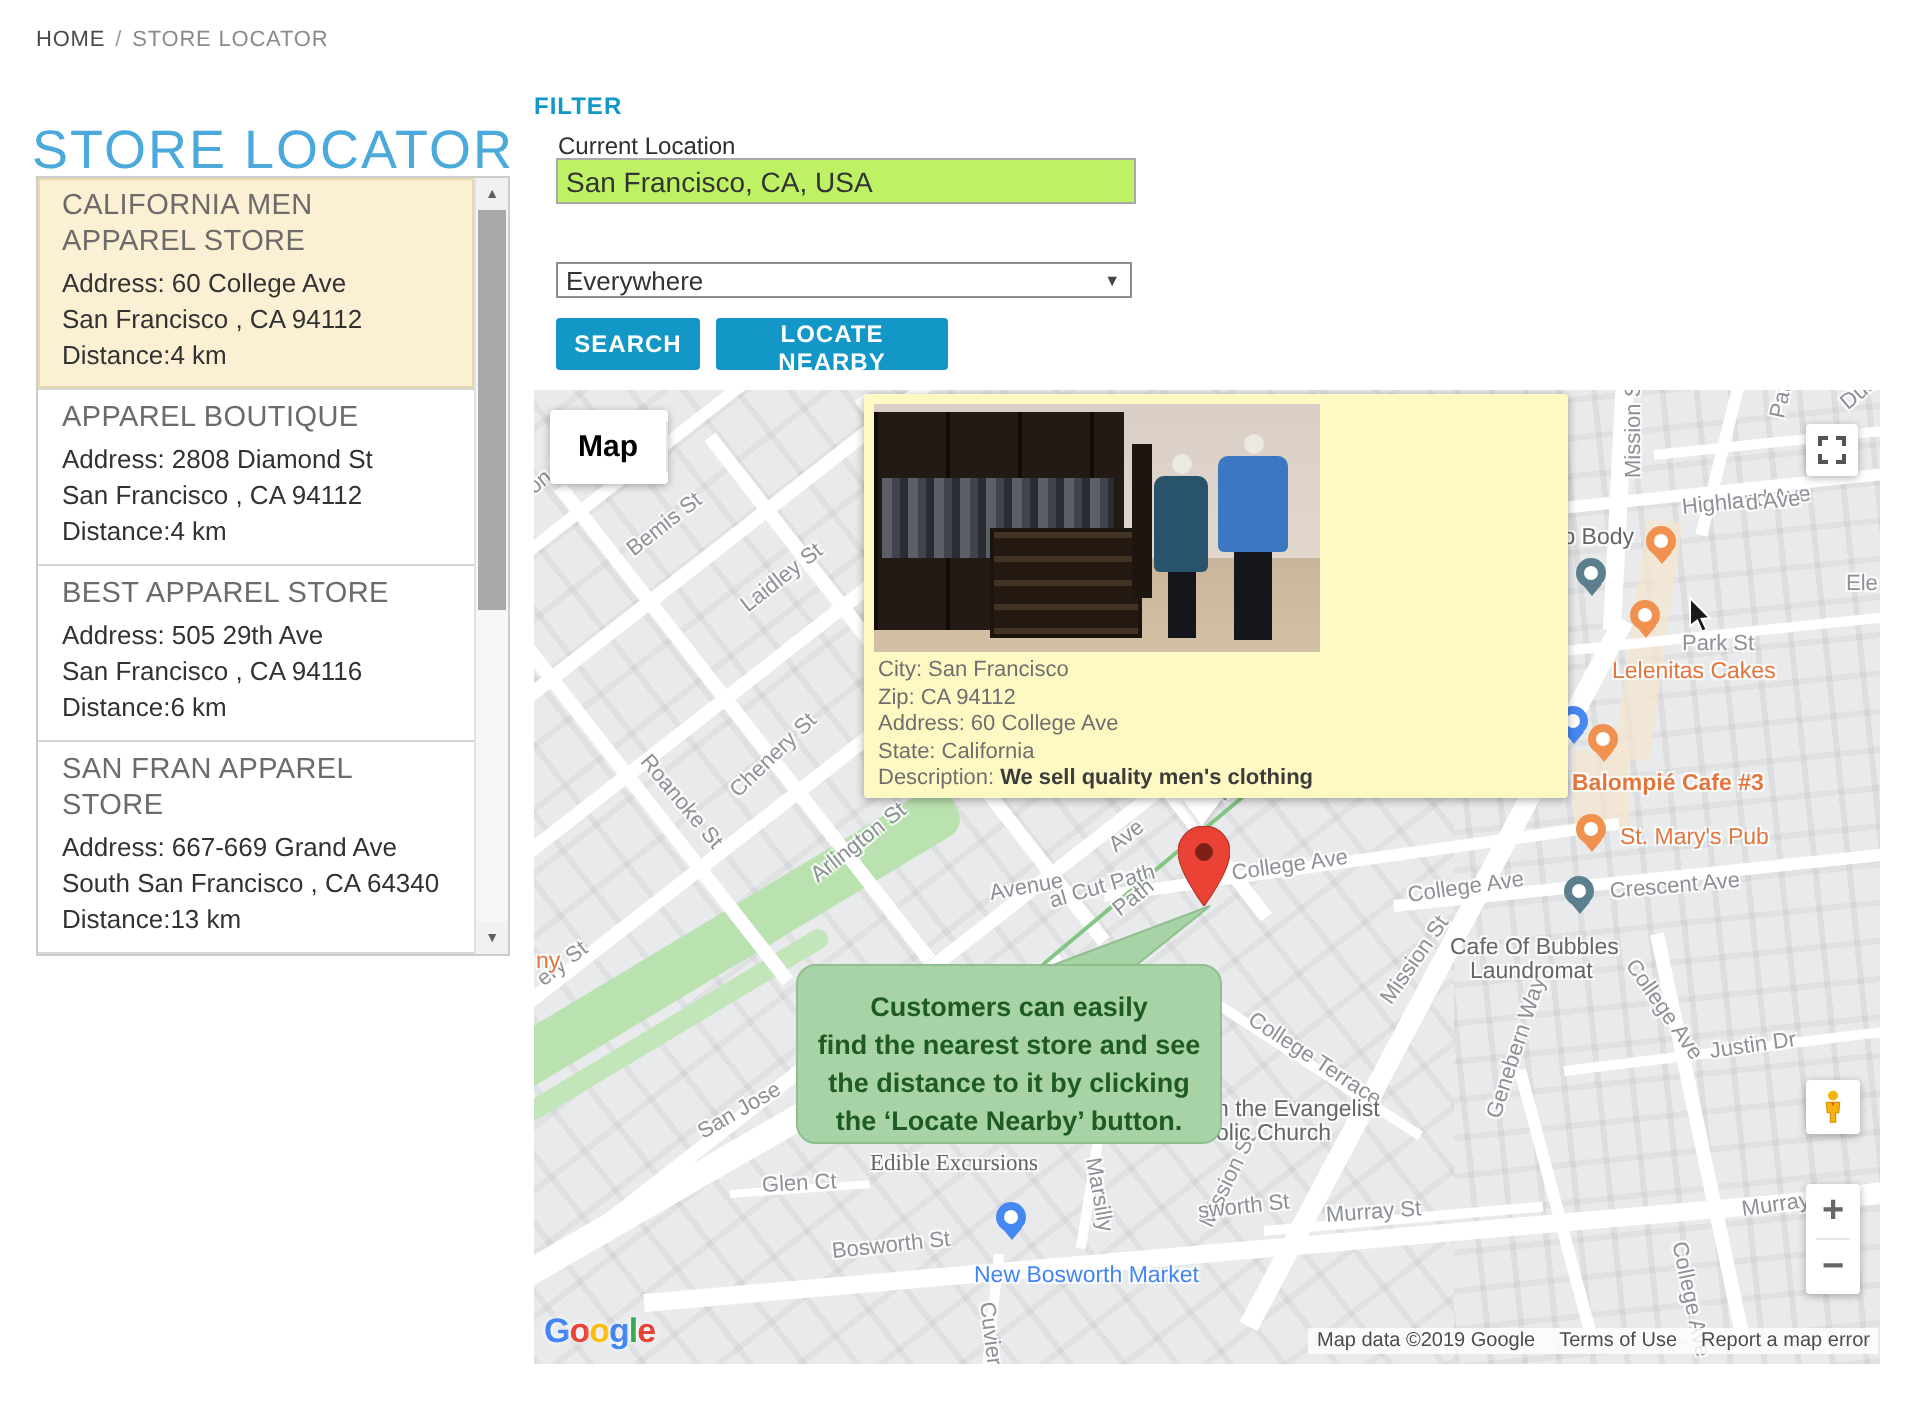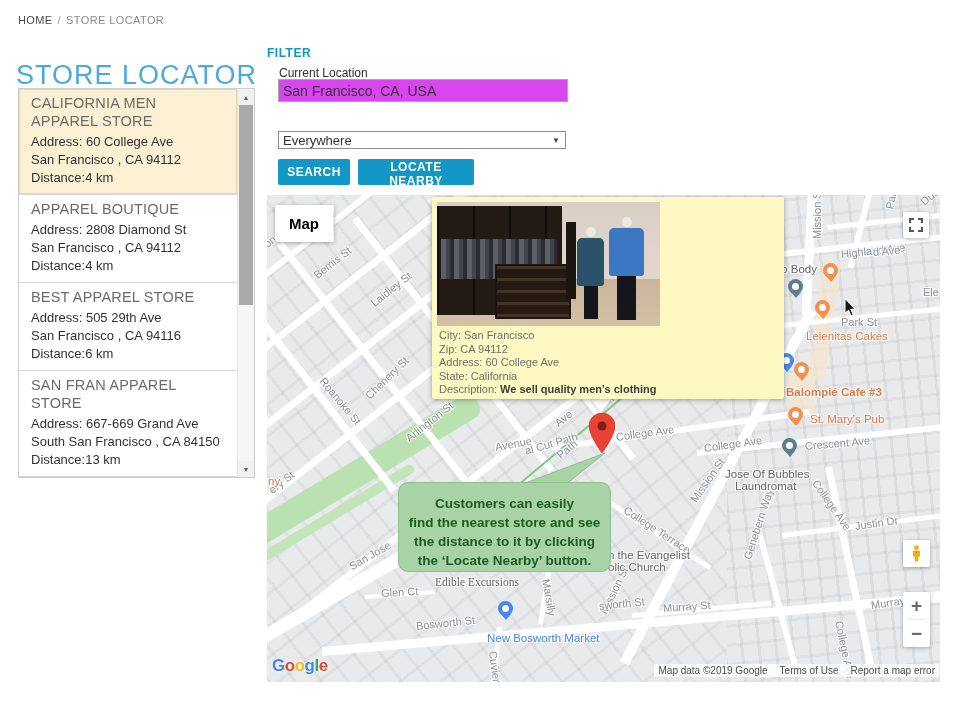--- a/index.html
+++ b/index.html
@@ -28,21 +28,21 @@
   .vs-track{flex:1;position:relative;}
   .vs-thumb{position:absolute;top:0;left:1px;right:1px;height:200px;background:#a9a9a9;cursor:grab;}
 
   
   .filter-title{position:absolute;left:267px;top:46px;font-size:12px;font-weight:bold;
                 letter-spacing:.5px;color:#1297c6;}
   .fld-label{position:absolute;font-size:12px;color:#2e2e2e;}
   .loc-label{left:279px;top:66px;}
   .rad-label{left:279px;top:130px;}
   .loc-input{position:absolute;left:278px;top:79px;width:280px;height:21px;border:1px solid #a9a9a9;
-             padding:0 4px;font-size:14px;color:#333;font-family:inherit;background:#d946ef;}
+             padding:0 4px;font-size:14px;color:#333;font-family:inherit;background:#bef264;}
   .radius-select{position:absolute;left:278px;top:131px;width:288px;height:18px;border:1px solid #8d8d8d;
                  background:#fff;font-size:13px;color:#333;display:flex;align-items:center;
                  padding-left:4px;box-sizing:border-box;cursor:pointer;}
   .radius-select .arrow{position:absolute;right:5px;top:4px;font-size:8px;color:#444;}
   .btn{position:absolute;top:159px;height:26px;background:#1297c6;color:#fff;border:none;
        font-size:12px;font-weight:bold;letter-spacing:.5px;border-radius:2px;cursor:pointer;
        font-family:inherit;}
   .btn-search{left:278px;width:72px;}
   .btn-locate{left:358px;width:116px;}
 
@@ -161,21 +161,21 @@
         </div>
         <div class="store-item">
           <div class="store-name">BEST APPAREL STORE</div>
           <div class="store-line">Address: 505 29th Ave</div>
           <div class="store-line">San Francisco , CA 94116</div>
           <div class="store-line">Distance:6 km</div>
         </div>
         <div class="store-item">
           <div class="store-name">SAN FRAN APPAREL STORE</div>
           <div class="store-line">Address: 667-669 Grand Ave</div>
-          <div class="store-line">South San Francisco , CA 84150</div>
+          <div class="store-line">South San Francisco , CA 64340</div>
           <div class="store-line">Distance:13 km</div>
         </div>
         <div class="store-item"></div>
       </div>
     <div class="vscroll">
       <div class="vs-btn">▲</div>
       <div class="vs-track">
         <div class="vs-thumb"></div>
       </div>
       <div class="vs-btn">▼</div>
@@ -253,21 +253,21 @@
         <span class="map-label street" style="left: 336px; top: 412px; transform: rotate(-64deg);">Mission St</span>
         <span class="map-label street" style="left: 332px; top: 405px; transform: rotate(-6deg);">sworth St</span>
         <span class="map-label street" style="left: 396px; top: 407px; transform: rotate(-4deg);">Murray St</span>
         <span class="map-label street" style="left: 604px; top: 404px; transform: rotate(-8deg);">Murray S</span>
         <span class="map-label street" style="left: 588px; top: 325px; transform: rotate(-8deg);">Justin Dr</span>
         <span class="map-label street" style="left: 480px; top: 358px; transform: rotate(-72deg);">Genebern Way</span>
         <span class="map-label street" style="left: 358px; top: 308px; transform: rotate(33deg);">College Terrace</span>
         <span class="map-label street" style="left: 426px; top: 300px; transform: rotate(-55deg);">Mission St</span>
         <span class="map-label poi-gray" style="left: 341px; top: 354px;">n the Evangelist</span>
         <span class="map-label poi-gray" style="left: 341px; top: 366px;">olic Church</span>
-        <span class="map-label poi-gray" style="left: 458px; top: 273px;">Jose Of Bubbles</span>
+        <span class="map-label poi-gray" style="left: 458px; top: 273px;">Cafe Of Bubbles</span>
         <span class="map-label poi-gray" style="left: 468px; top: 285px;">Laundromat</span>
         <span class="map-label street" style="left: 538px; top: 245px; transform: rotate(-5deg);">Crescent Ave</span>
         <span class="map-label street" style="left: 349px; top: 236px; transform: rotate(-8deg);">College Ave</span>
         <span class="map-label street" style="left: 437px; top: 247px; transform: rotate(-8deg);">College Ave</span>
         <span class="map-label street" style="left: 548px; top: 280px; transform: rotate(55deg);">College Ave</span>
         <span class="map-label street" style="left: 572px; top: 420px; transform: rotate(78deg);">College Ave</span>
         <span class="map-label street" style="left: 343px; top: 198px; transform: rotate(-50deg);">rnal Cu</span>
         <span class="map-label street" style="left: 258px; top: 250px; transform: rotate(-16deg);">al Cut Path</span>
         <span class="map-label street" style="left: 228px; top: 246px; transform: rotate(-10deg);">Avenue</span>
         <span class="map-label street" style="left: 291px; top: 255px; transform: rotate(-38deg);">Path</span>

